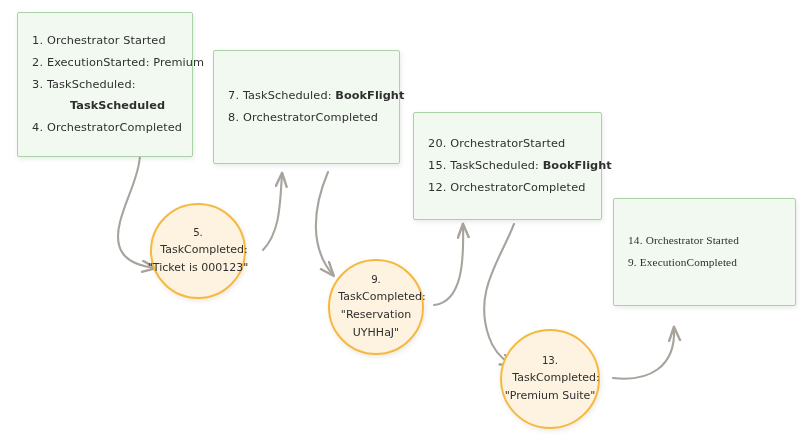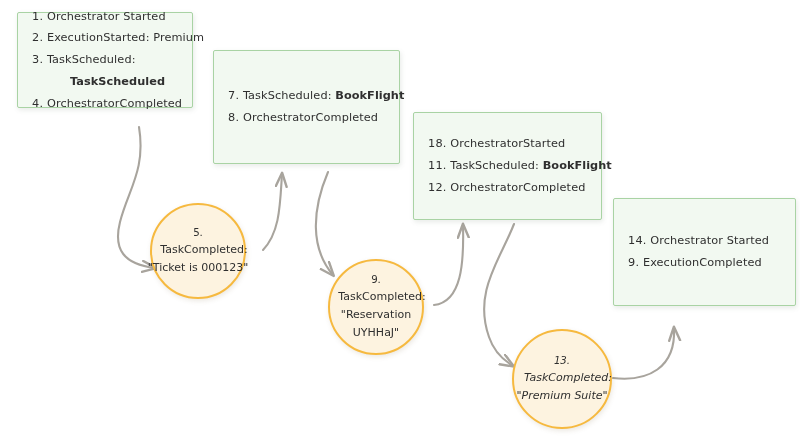--- a/index.html
+++ b/index.html
@@ -112,21 +112,21 @@
       <path d="M328,172 C312,210 310,248 333,275"></path>
 
       <path d="M434,305 C462,302 464,262 463,225"></path>
 
       <path d="M514,224 C500,260 473,292 489,337 C494,352 503,360 513,366"></path>
 
       <path d="M613,378 C648,382 676,368 674,328"></path>
     </g>
   </svg>
 
-  <div class="event-box" style="left:17px; top:12px; width:176px; height:96px;justify-content:center;">
+  <div class="event-box" style="left:17px; top:12px; width:176px; height:145px;justify-content:center;">
     <div class="event-line">
       <span class="idx">1.</span>
       <span>Orchestrator Started</span>
     </div>
     <div class="event-line">
       <span class="idx">2.</span>
       <span>ExecutionStarted: Premium</span>
     </div>
     <div class="event-line">
       <span class="idx">3.</span>
@@ -148,35 +148,35 @@
       <span class="task-name">BookFlight</span>
     </div>
     <div class="event-line">
       <span class="idx">8.</span>
       <span>OrchestratorCompleted</span>
     </div>
   </div>
 
   <div class="event-box" style="left:413px; top:112px; width:189px; height:108px;">
     <div class="event-line">
-      <span class="idx">18.</span>
+      <span class="idx">20.</span>
       <span>OrchestratorStarted</span>
     </div>
     <div class="event-line">
-      <span class="idx">11.</span>
+      <span class="idx">15.</span>
       <span>TaskScheduled:</span>
       <span class="task-name">BookFlight</span>
     </div>
     <div class="event-line">
       <span class="idx">12.</span>
       <span>OrchestratorCompleted</span>
     </div>
   </div>
 
-  <div class="event-box" style="left:613px; top:198px; width:183px; height:108px;">
+  <div class="event-box" style="left:613px; top:198px; width:183px; height:108px;font-family:Liberation Serif, serif;">
     <div class="event-line">
       <span class="idx">14.</span>
       <span>Orchestrator Started</span>
     </div>
     <div class="event-line">
       <span class="idx">9.</span>
       <span>ExecutionCompleted</span>
     </div>
   </div>
 
@@ -186,19 +186,19 @@
     <div class="circle-value">"Ticket is 000123"</div>
   </div>
 
   <div class="task-circle" style="left:328px; top:259px; width:96px; height:96px;">
     <div class="circle-num">9.</div>
     <div class="circle-label">TaskCompleted:</div>
     <div class="circle-value">"Reservation</div>
     <div class="circle-value">UYHHaJ"</div>
   </div>
 
-  <div class="task-circle" style="left:512px; top:329px; width:100px; height:100px;font-style:italic;">
+  <div class="task-circle" style="left:500px; top:329px; width:100px; height:100px;">
     <div class="circle-num">13.</div>
     <div class="circle-label">TaskCompleted:</div>
     <div class="circle-value">"Premium Suite"</div>
   </div>
 
 </div>
 
 </body></html>

